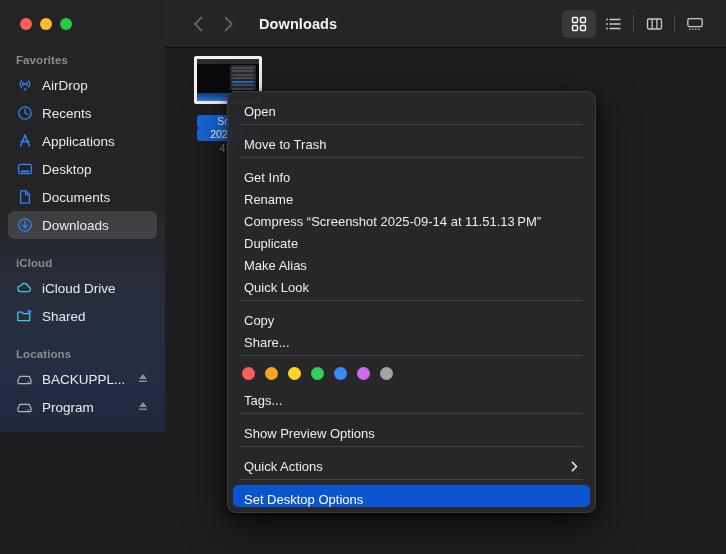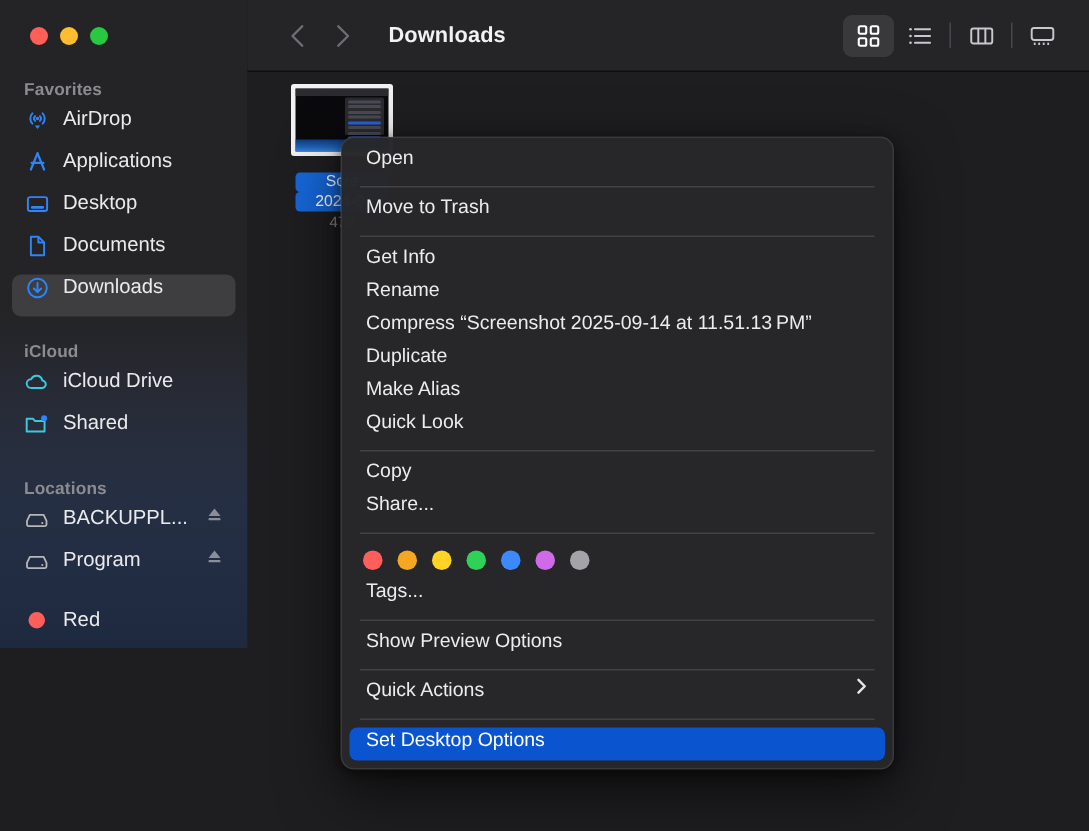--- a/index.html
+++ b/index.html
@@ -46,20 +46,21 @@
 
   .sb-section {
     font-size:11.5px;
     color:#8b8b90;
     font-weight:600;
     padding:6px 0 5px 16px;
     letter-spacing:0.1px;
   }
   .sb-item {
     display:flex;
+    align-items:center;
     height:28px;
     margin:0 8px;
     padding:0 8px;
     border-radius:6px;
     gap:9px;
     color:#eaeaec;
     font-size:13.5px;
     position:relative;
   }
   .sb-item.active { background:rgba(255,255,255,0.12); }
@@ -190,21 +191,21 @@
     background:rgba(40,40,42,0.985);
     border:1px solid rgba(255,255,255,0.09);
     border-radius:9px;
     box-shadow:0 14px 40px rgba(0,0,0,0.62), 0 2px 8px rgba(0,0,0,0.5);
     padding:5px 0 5px 0;
     overflow:hidden;
   }
   .mi {
     position:relative;
     display:flex;
-    align-items:flex-start;
+    align-items:flex-end;
     height:22px;
     margin:0 5px;
     padding:0 9px 0 11px;
     border-radius:5px;
     color:#ececee;
     font-size:13px;
     white-space:nowrap;
   }
   .mi.hl { background:#0a55cf; color:#ffffff; }
   .mi .mlabel { flex:1 1 auto; overflow:hidden; text-overflow:ellipsis; }
@@ -238,20 +239,29 @@
             <svg width="16" height="16" viewBox="0 0 16 16" fill="none" stroke="#2f84f7" stroke-width="1.3" stroke-linecap="round">
               <path d="M4.6 10.4a4.8 4.8 0 0 1 0-6.8"></path>
               <path d="M11.4 3.6a4.8 4.8 0 0 1 0 6.8"></path>
               <path d="M6.4 8.6a2.3 2.3 0 0 1 0-3.2"></path>
               <path d="M9.6 5.4a2.3 2.3 0 0 1 0 3.2"></path>
               <circle cx="8" cy="7" r="1.1" fill="#2f84f7" stroke="none"></circle>
               <path d="M6.2 11.6 8 14l1.8-2.4z" fill="#2f84f7" stroke="none"></path>
             </svg>
           </span>
           <span class="sb-label">AirDrop</span>
+        </div>
+        <div class="sb-item">
+          <span class="sb-ico">
+            <svg width="16" height="16" viewBox="0 0 16 16" fill="none" stroke="#2f84f7" stroke-width="1.3">
+              <circle cx="8" cy="8" r="6.2"></circle>
+              <path d="M8 4.4V8l2.6 1.6" stroke-linecap="round"></path>
+            </svg>
+          </span>
+          <span class="sb-label">Recents</span>
         </div>
         <div class="sb-item">
           <span class="sb-ico">
             <svg width="16" height="16" viewBox="0 0 16 16" fill="none" stroke="#2f84f7" stroke-width="1.5" stroke-linejoin="round" stroke-linecap="round">
               <path d="M8 2.2 12.4 13"></path>
               <path d="M8 2.2 3.6 13"></path>
               <path d="M4.1 8.6h7.8"></path>
             </svg>
           </span>
           <span class="sb-label">Applications</span>

